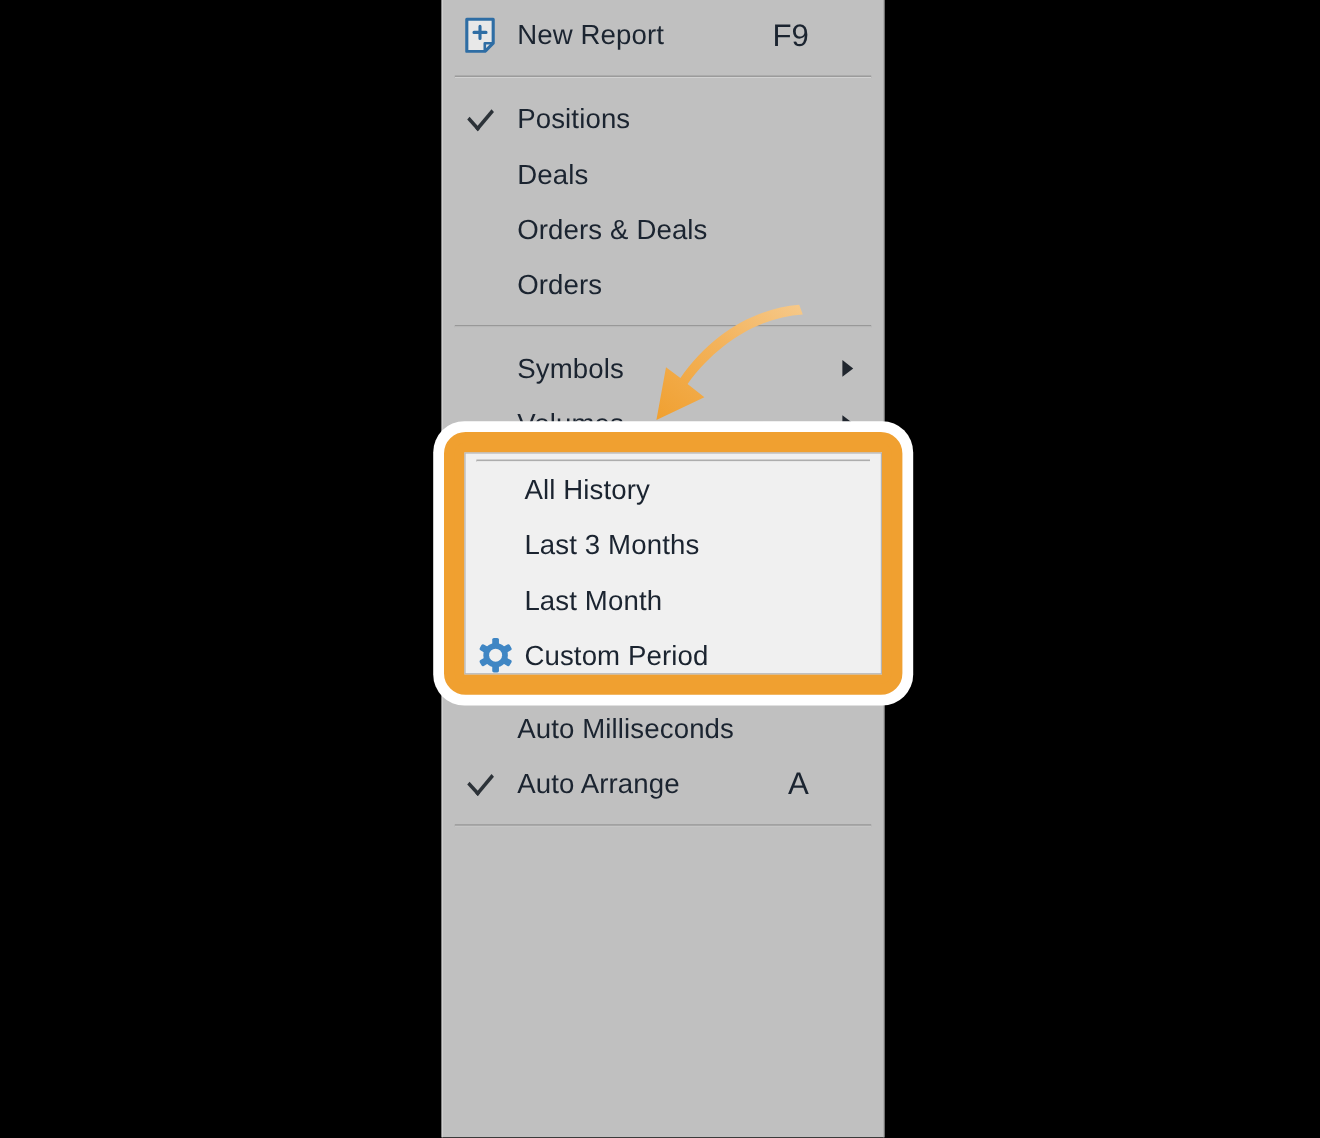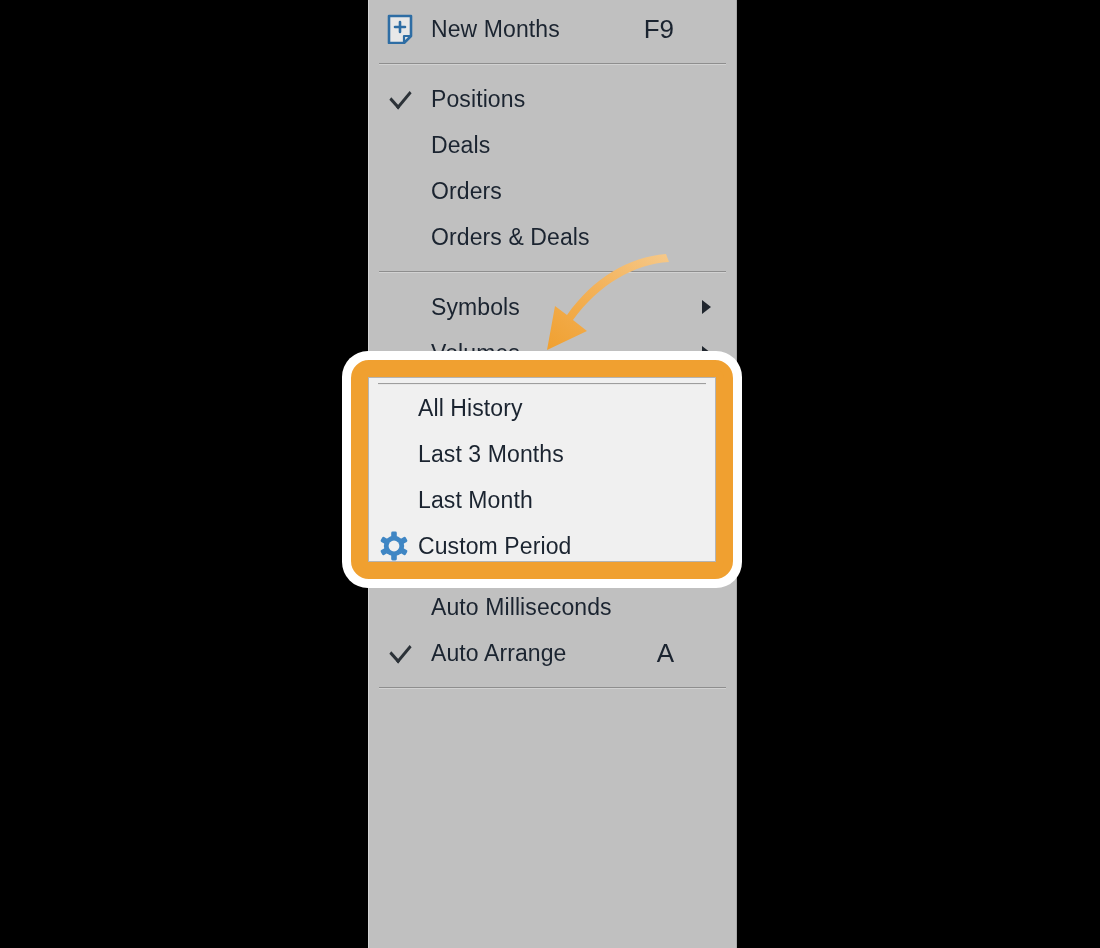--- a/index.html
+++ b/index.html
@@ -87,21 +87,21 @@
     border-bottom: 1px solid #d2d2d2;
   }
   .sep-gap { height: 11px; }
 
   
   .icon-svg { display: block; }
 
   
   #history-submenu-wrap {
     position: absolute;
-    left: 342px;
+    left: 361px;
     top: 351px;
     width: 400px;
     height: 237px;
     border-radius: 26px;
     background: #ffffff;
     box-sizing: border-box;
     padding: 9px;
   }
   #history-submenu-ring {
     width: 100%;
@@ -146,47 +146,47 @@
 <div id="context-menu">
     <div style="height: 6px;"></div>
     <div class="menu-item">
       <div class="gutter">
         <svg class="icon-svg" width="26" height="30" viewBox="0 0 26 30">
           <path d="M2 2 H24 V22 L17 29 H2 Z" fill="#e8e8e8" stroke="#2E6DA4" stroke-width="2.6" stroke-linejoin="round"></path>
           <path d="M17 29 L17 22 L24 22" fill="none" stroke="#2E6DA4" stroke-width="2.2" stroke-linejoin="round"></path>
           <path d="M13 8 V18 M8 13 H18" stroke="#2E6DA4" stroke-width="2.6" stroke-linecap="round"></path>
         </svg>
       </div>
-      <div class="label">New Months</div>
+      <div class="label">New Report</div>
       <div class="shortcut">F9</div>
       <div class="arrow"></div>
     </div>
     <div class="sep-gap"></div>
     <div class="separator"></div>
     <div class="sep-gap"></div>
     <div class="menu-item">
       <div class="gutter">
         <div class="check"></div>
       </div>
       <div class="label">Positions</div>
       <div class="arrow"></div>
     </div>
     <div class="menu-item">
       <div class="gutter"></div>
       <div class="label">Deals</div>
       <div class="arrow"></div>
     </div>
     <div class="menu-item">
       <div class="gutter"></div>
+      <div class="label">Orders &amp; Deals</div>
+      <div class="arrow"></div>
+    </div>
+    <div class="menu-item">
+      <div class="gutter"></div>
       <div class="label">Orders</div>
-      <div class="arrow"></div>
-    </div>
-    <div class="menu-item">
-      <div class="gutter"></div>
-      <div class="label">Orders &amp; Deals</div>
       <div class="arrow"></div>
     </div>
     <div class="sep-gap"></div>
     <div class="separator"></div>
     <div class="sep-gap"></div>
     <div class="menu-item">
       <div class="gutter"></div>
       <div class="label">Symbols</div>
       <div class="arrow">
         <div class="caret"></div>

